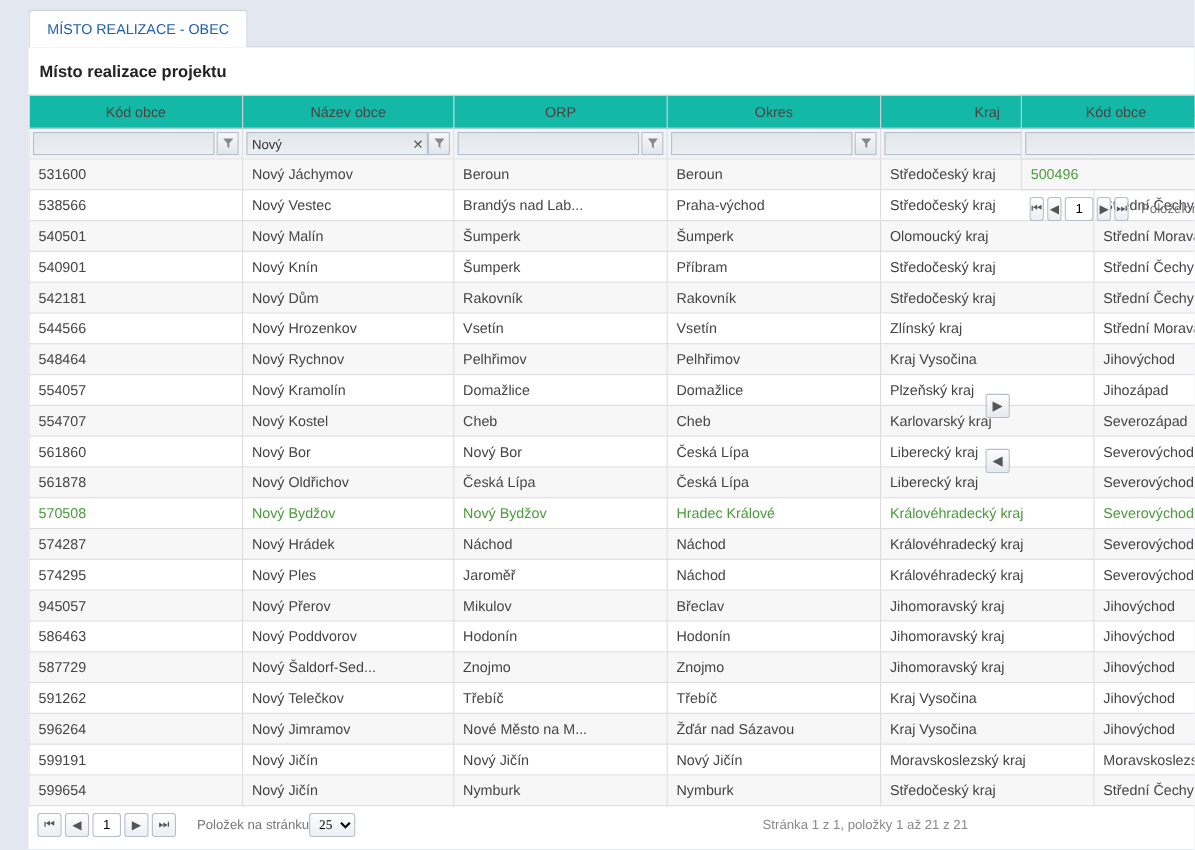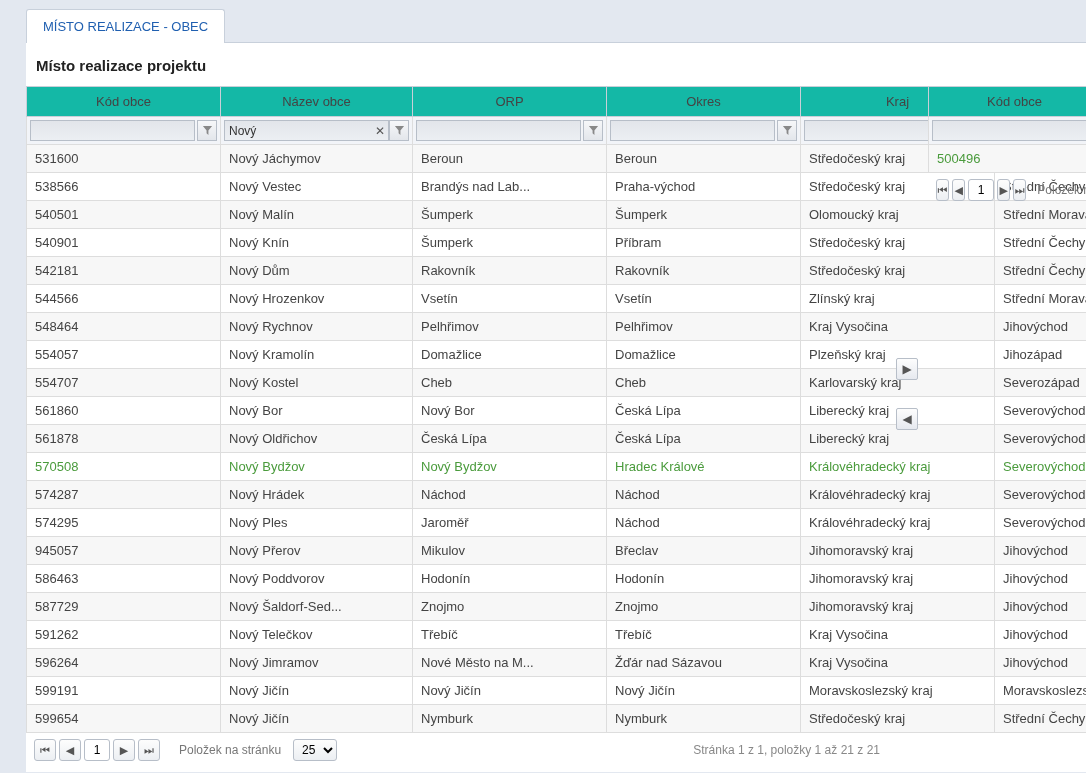--- a/index.html
+++ b/index.html
@@ -166,21 +166,22 @@
     margin-right: 3px;
     border-radius: 3px;
   }
   .perpage-sel {
     height: 22px;
     border: 1px solid #b7bec8;
     border-radius: 3px;
     font-size: 12px;
     padding: 0 4px;
     background: linear-gradient(#fdfdfd,#eceff3);
-    margin-left: 12px;
+    margin-left: 0;
+    font-family: Liberation Serif, serif;
   }
   .right-status { margin-left: 8px; white-space: nowrap; }
 
   .transfer-btns {
     position: absolute;
     left: -32px;
     top: 272px;
     display: flex;
     flex-direction: column;
     gap: 28px;

